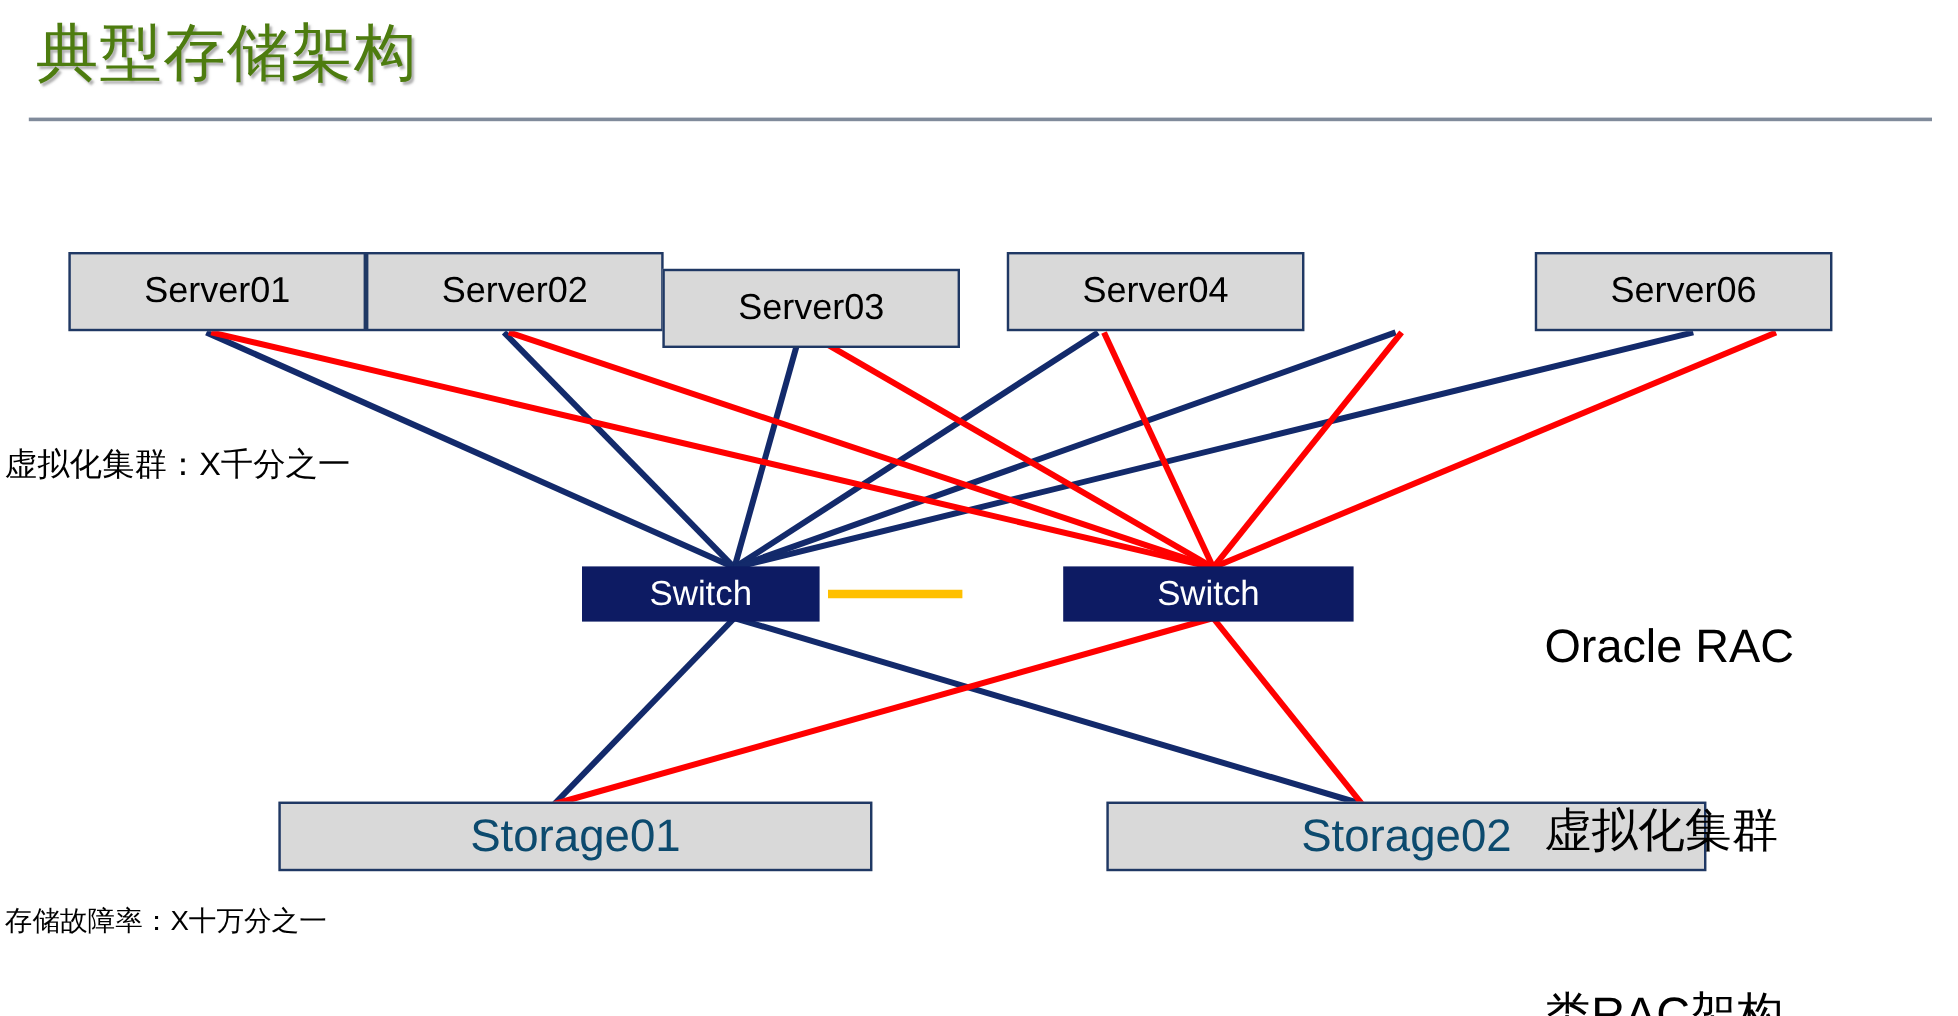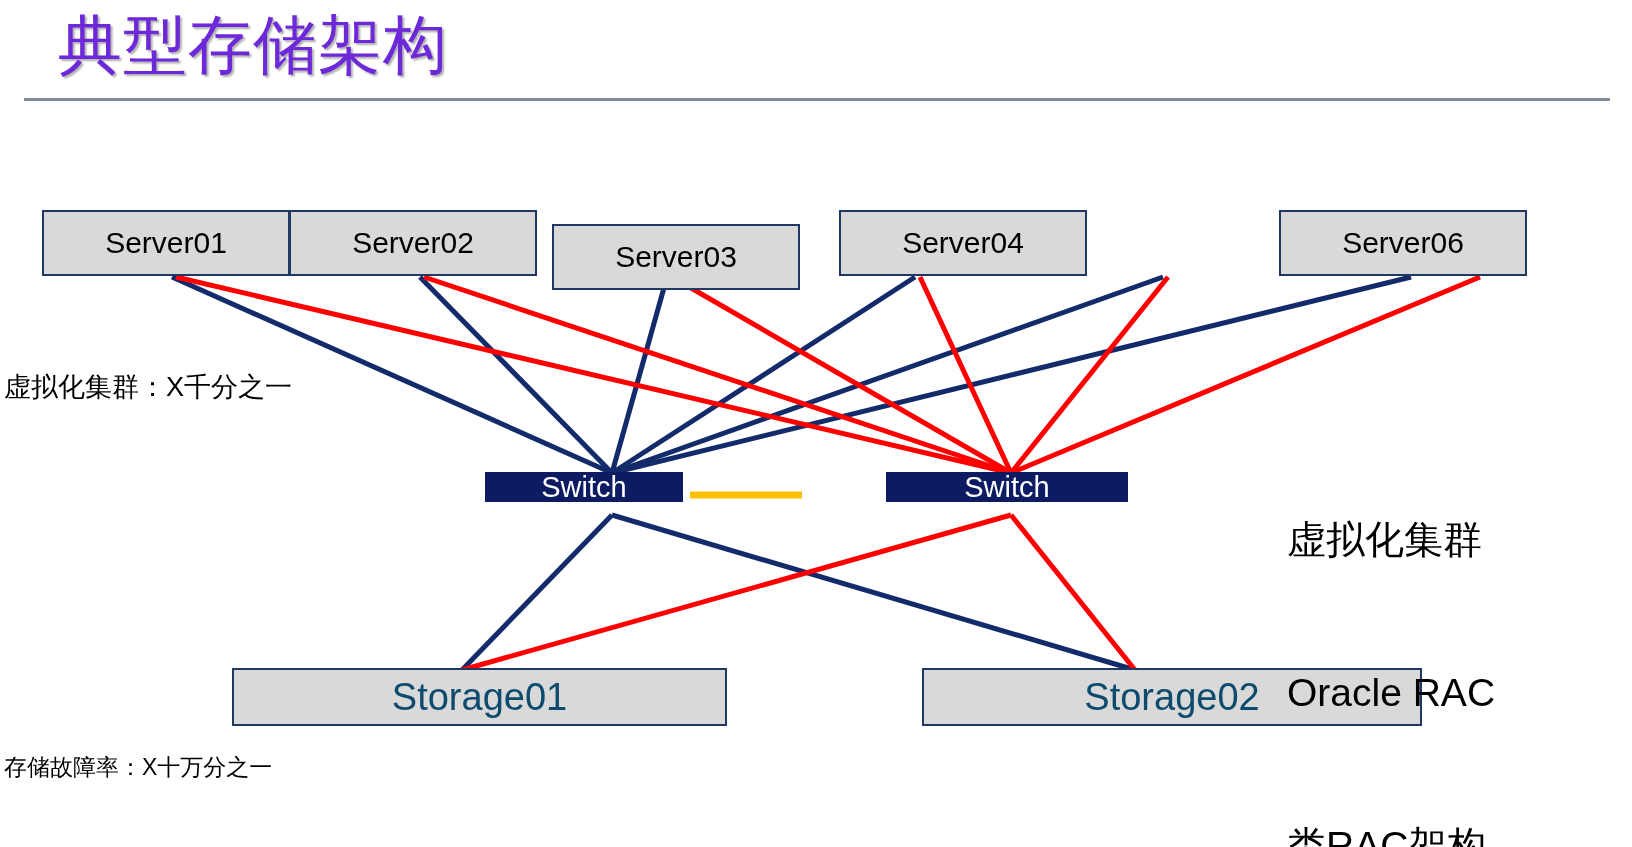--- a/index.html
+++ b/index.html
@@ -14,25 +14,25 @@
     position: relative;
     width: 1632px;
     height: 847px;
     background: #ffffff;
     overflow: hidden;
   }
 
   
   #slide-title {
     position: absolute;
-    left: 58px;
+    left: 30px;
     top: 2px;
-    font-size: 64px;
+    font-size: 52px;
     line-height: 86px;
-    color: #6d28d9;
+    color: #4d7c0f;
     font-weight: 400;
     letter-spacing: 1px;
     text-shadow: 2px 2px 2px rgba(150,150,150,0.75);
     white-space: nowrap;
   }
   #title-rule {
     position: absolute;
     left: 24px;
     top: 98px;
     width: 1586px;
@@ -65,21 +65,21 @@
     font-size: 30px;
     height: 66px;
     width: 248px;
     top: 210px;
   }
   .switch-box {
     background: #0D1B63;
     border: none;
     color: #FFFFFF;
     font-size: 29px;
-    height: 30px;
+    height: 46px;
     width: 198px;
     top: 472px;
   }
   .storage-box {
     background: #D9D9D9;
     border: 2px solid #1F3864;
     color: #0c4a6e;
     font-size: 38px;
     height: 58px;
     top: 668px;
@@ -147,24 +147,24 @@
       <line x1="612" y1="515" x2="462" y2="670"></line>
       <line x1="612" y1="515" x2="1135" y2="670"></line>
     </g>
 
     <g stroke="#FF0000" stroke-width="5" fill="none">
       <line x1="1011" y1="515" x2="462" y2="670"></line>
       <line x1="1011" y1="515" x2="1135" y2="670"></line>
     </g>
   </svg>
 
-  <div class="node server-box" style="left:42px;">
+  <div class="node server-box" style="left:57px;">
     <span>Server01</span>
   </div>
-  <div class="node server-box" style="left:289px;justify-content:center;">
+  <div class="node server-box" style="left:305px;justify-content:center;">
     <span>Server02</span>
   </div>
   <div class="node server-box" style="left:552px;margin-top:14px;">
     <span>Server03</span>
   </div>
   <div class="node server-box" style="left:839px;text-align:center;">
     <span>Server04</span>
   </div>
   <div class="node server-box" style="left:1279px;">
     <span>Server06</span>
@@ -182,18 +182,18 @@
   </div>
   <div class="node storage-box" style="left:885px; width:500px;margin-left:37px;">
     <span>Storage02</span>
   </div>
 
   <div class="anno" id="anno-server-rate">虚拟化集群：X千分之一</div>
 
   <div class="anno" id="anno-storage-rate">存储故障率：X十万分之一</div>
 
   <div class="anno" id="anno-right-block">
+    <div>Oracle RAC</div>
     <div>虚拟化集群</div>
-    <div>Oracle RAC</div>
     <div>类RAC架构</div>
   </div>
 
 </div>
 
 </body></html>

